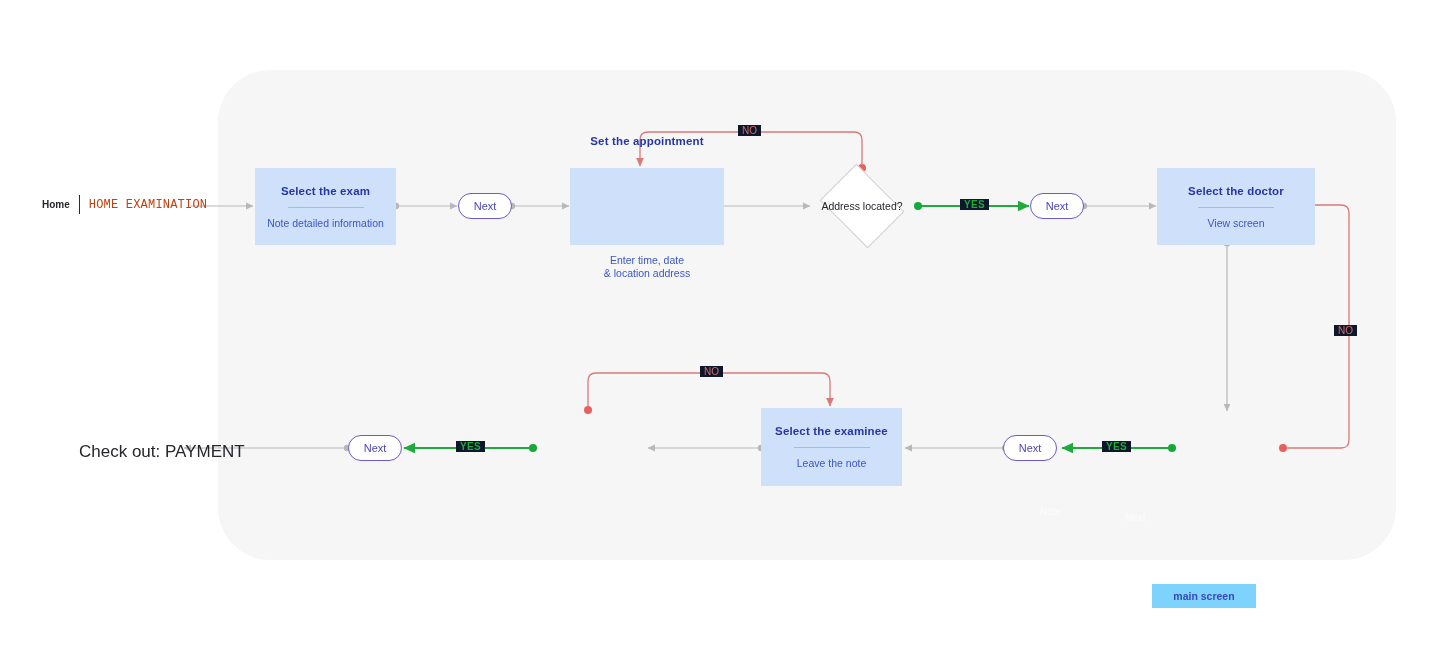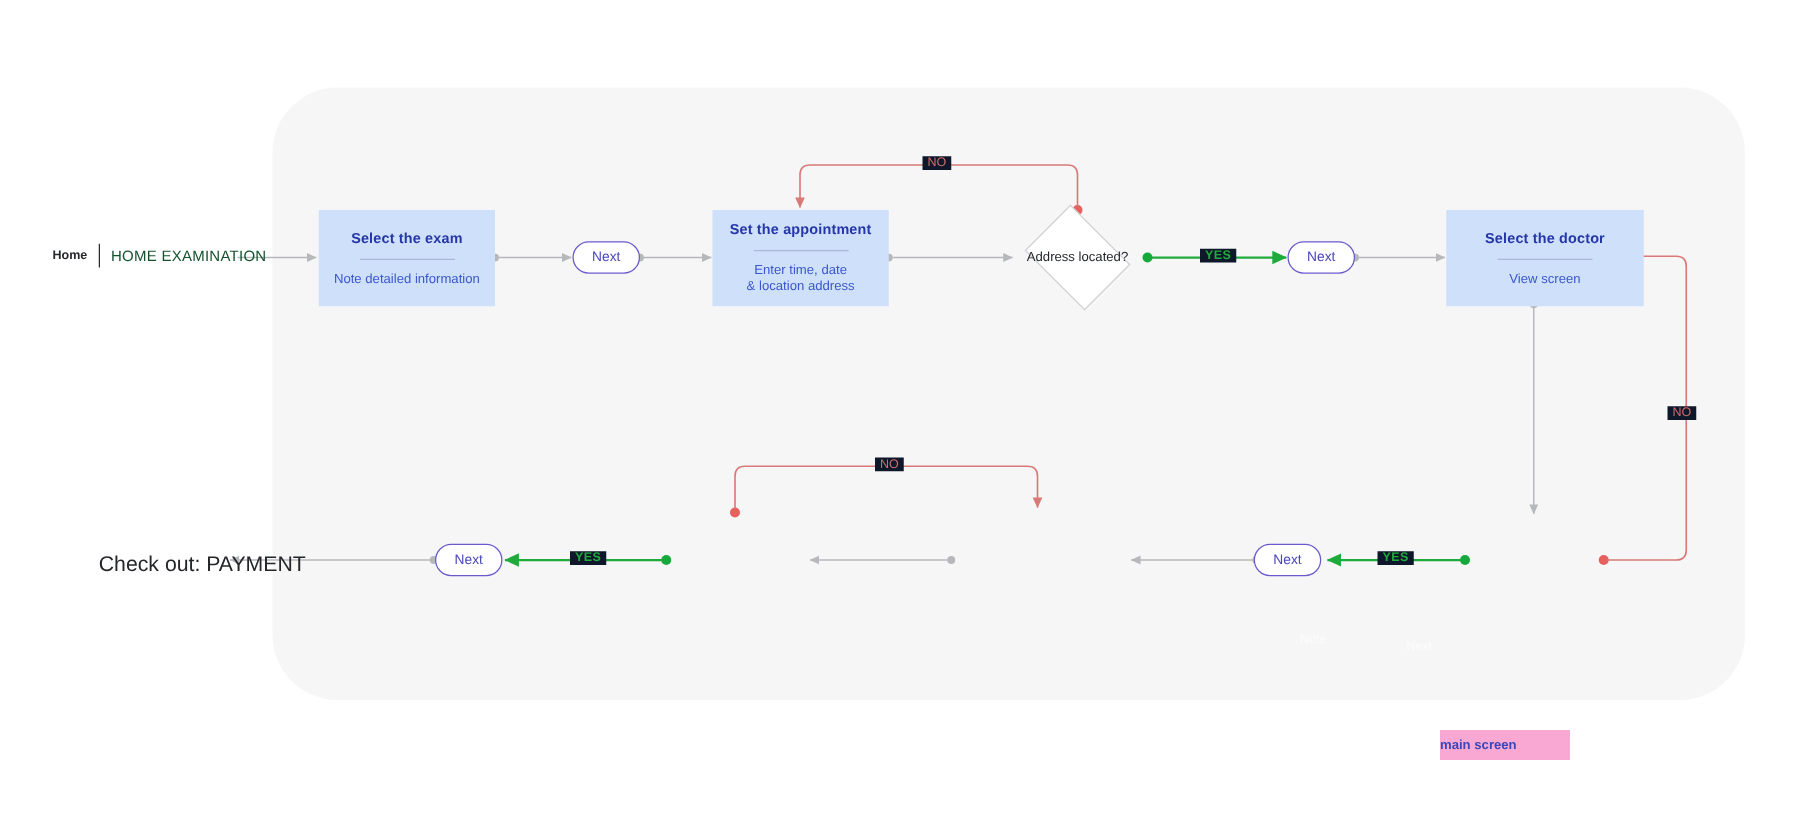--- a/index.html
+++ b/index.html
@@ -23,27 +23,27 @@
   
   .diamond{display:flex;align-items:center;justify-content:center;}
   .diamond .dshape{position:absolute;inset:0;background:#ffffff;border:1px solid #cfcfd2;transform:rotate(45deg);}
   .diamond .dlabel{position:relative;z-index:2;font-size:10.5px;color:#23262b;text-align:center;line-height:13px;}
 
   
   .plain{font-size:17px;color:#24262a;white-space:nowrap;}
   .crumb{position:absolute;display:flex;align-items:center;gap:9px;}
   .crumb .home{font-size:10px;font-weight:bold;color:#25272b;}
   .crumb .divider{width:1px;height:19px;background:#2a2c30;}
-  .crumb .page{font-size:12px;color:#14532d;letter-spacing:.2px;}
+  .crumb .page{font-size:12px;color:#c2410c;letter-spacing:.2px;font-family:Liberation Mono, monospace;}
 
   .edge-label{position:absolute;font-size:10px;background:#0f172a;padding:0 4px;}
   .lbl-no{color:#d16d6d;}
   .lbl-yes{color:#1faa3c;font-weight:bold;letter-spacing:.3px;}
 
-  .mainscreen{position:absolute;left:1152px;top:584px;width:104px;height:24px;background:#f9a8d4;display:flex;align-items:center;}
+  .mainscreen{position:absolute;left:1152px;top:584px;width:104px;height:24px;background:#7dd3fc;display:flex;align-items:center;justify-content:center;}
   .mainscreen span{color:#3a47bb;font-size:10.5px;font-weight:bold;}
 
   .ghost{position:absolute;color:#fcfcfc;font-size:10px;white-space:nowrap;}
 </style>
 </head>
 <body>
 
 <div id="canvas">
 
   <div class="panel"></div>
@@ -115,21 +115,21 @@
   <div class="node card" style="left:255px;top:168px;width:141px;height:77px;">
     <div class="title">Select the exam</div>
     <div class="rule"></div>
     <div class="sub">Note detailed information</div>
   </div>
 
   <div class="node pill" style="left:458px;top:193px;width:54px;height:26px;">
     <span>Next</span>
   </div>
 
-  <div class="node card" style="left:570px;top:168px;width:141px;height:77px;">
+  <div class="node card" style="left:570px;top:168px;width:154px;height:77px;gap:44px;">
     <div class="title">Set the appointment</div>
     <div class="rule"></div>
     <div class="sub">
       <span>Enter time, date</span><br>
       <span>&amp; location address</span>
     </div>
   </div>
 
   <div class="node diamond" style="left:808px;top:166px;width:108px;height:80px;">
     <div class="dshape" style="inset:14px 20px;"></div>
@@ -144,20 +144,25 @@
     <div class="title">Select the doctor</div>
     <div class="rule"></div>
     <div class="sub">View screen</div>
   </div>
 
 
   <div class="node pill" style="left:1003px;top:435px;width:54px;height:26px;">
     <span>Next</span>
   </div>
 
+  <div class="node card" style="left:761px;top:408px;width:141px;height:78px;">
+    <div class="title">Select the examinee</div>
+    <div class="rule"></div>
+    <div class="sub">Leave the note</div>
+  </div>
 
 
   <div class="node pill" style="left:348px;top:435px;width:54px;height:26px;">
     <span>Next</span>
   </div>
 
   <div class="plain" style="position:absolute;left:79px;top:442px;">Check out: PAYMENT</div>
 
   <div class="edge-label lbl-no" style="left:738px;top:125px;">NO</div>
   <div class="edge-label lbl-yes" style="left:960px;top:199px;">YES</div>

